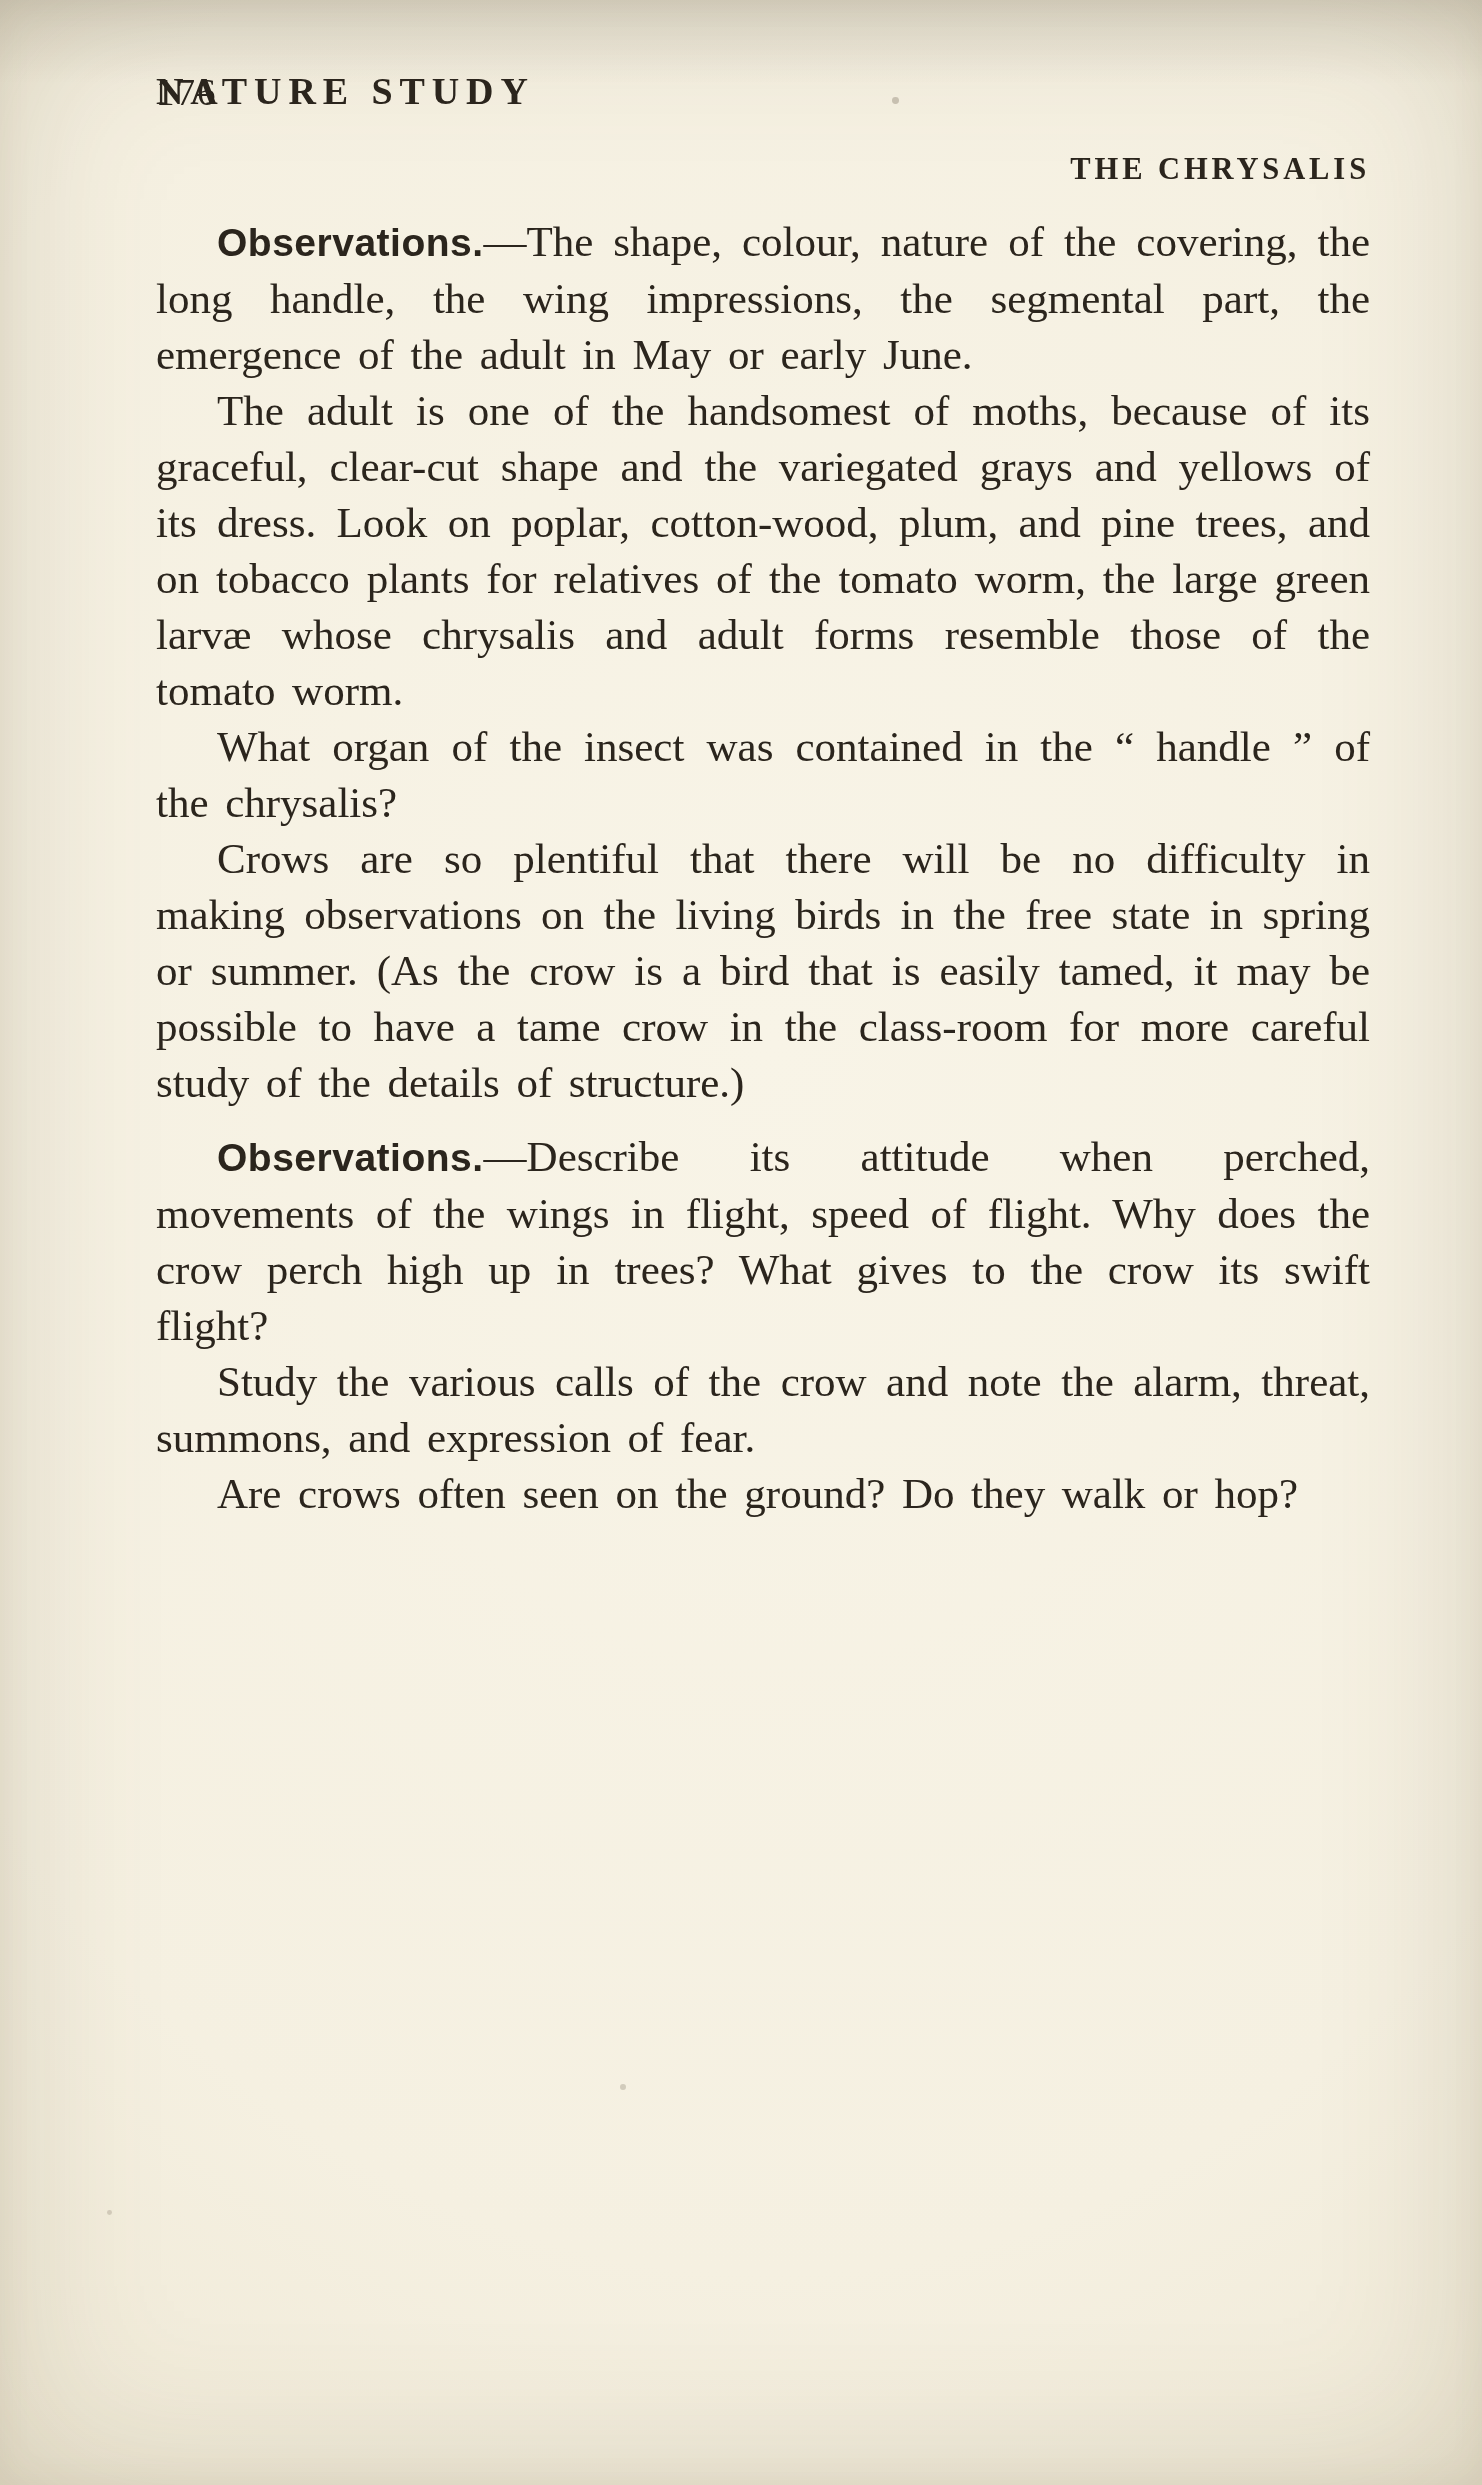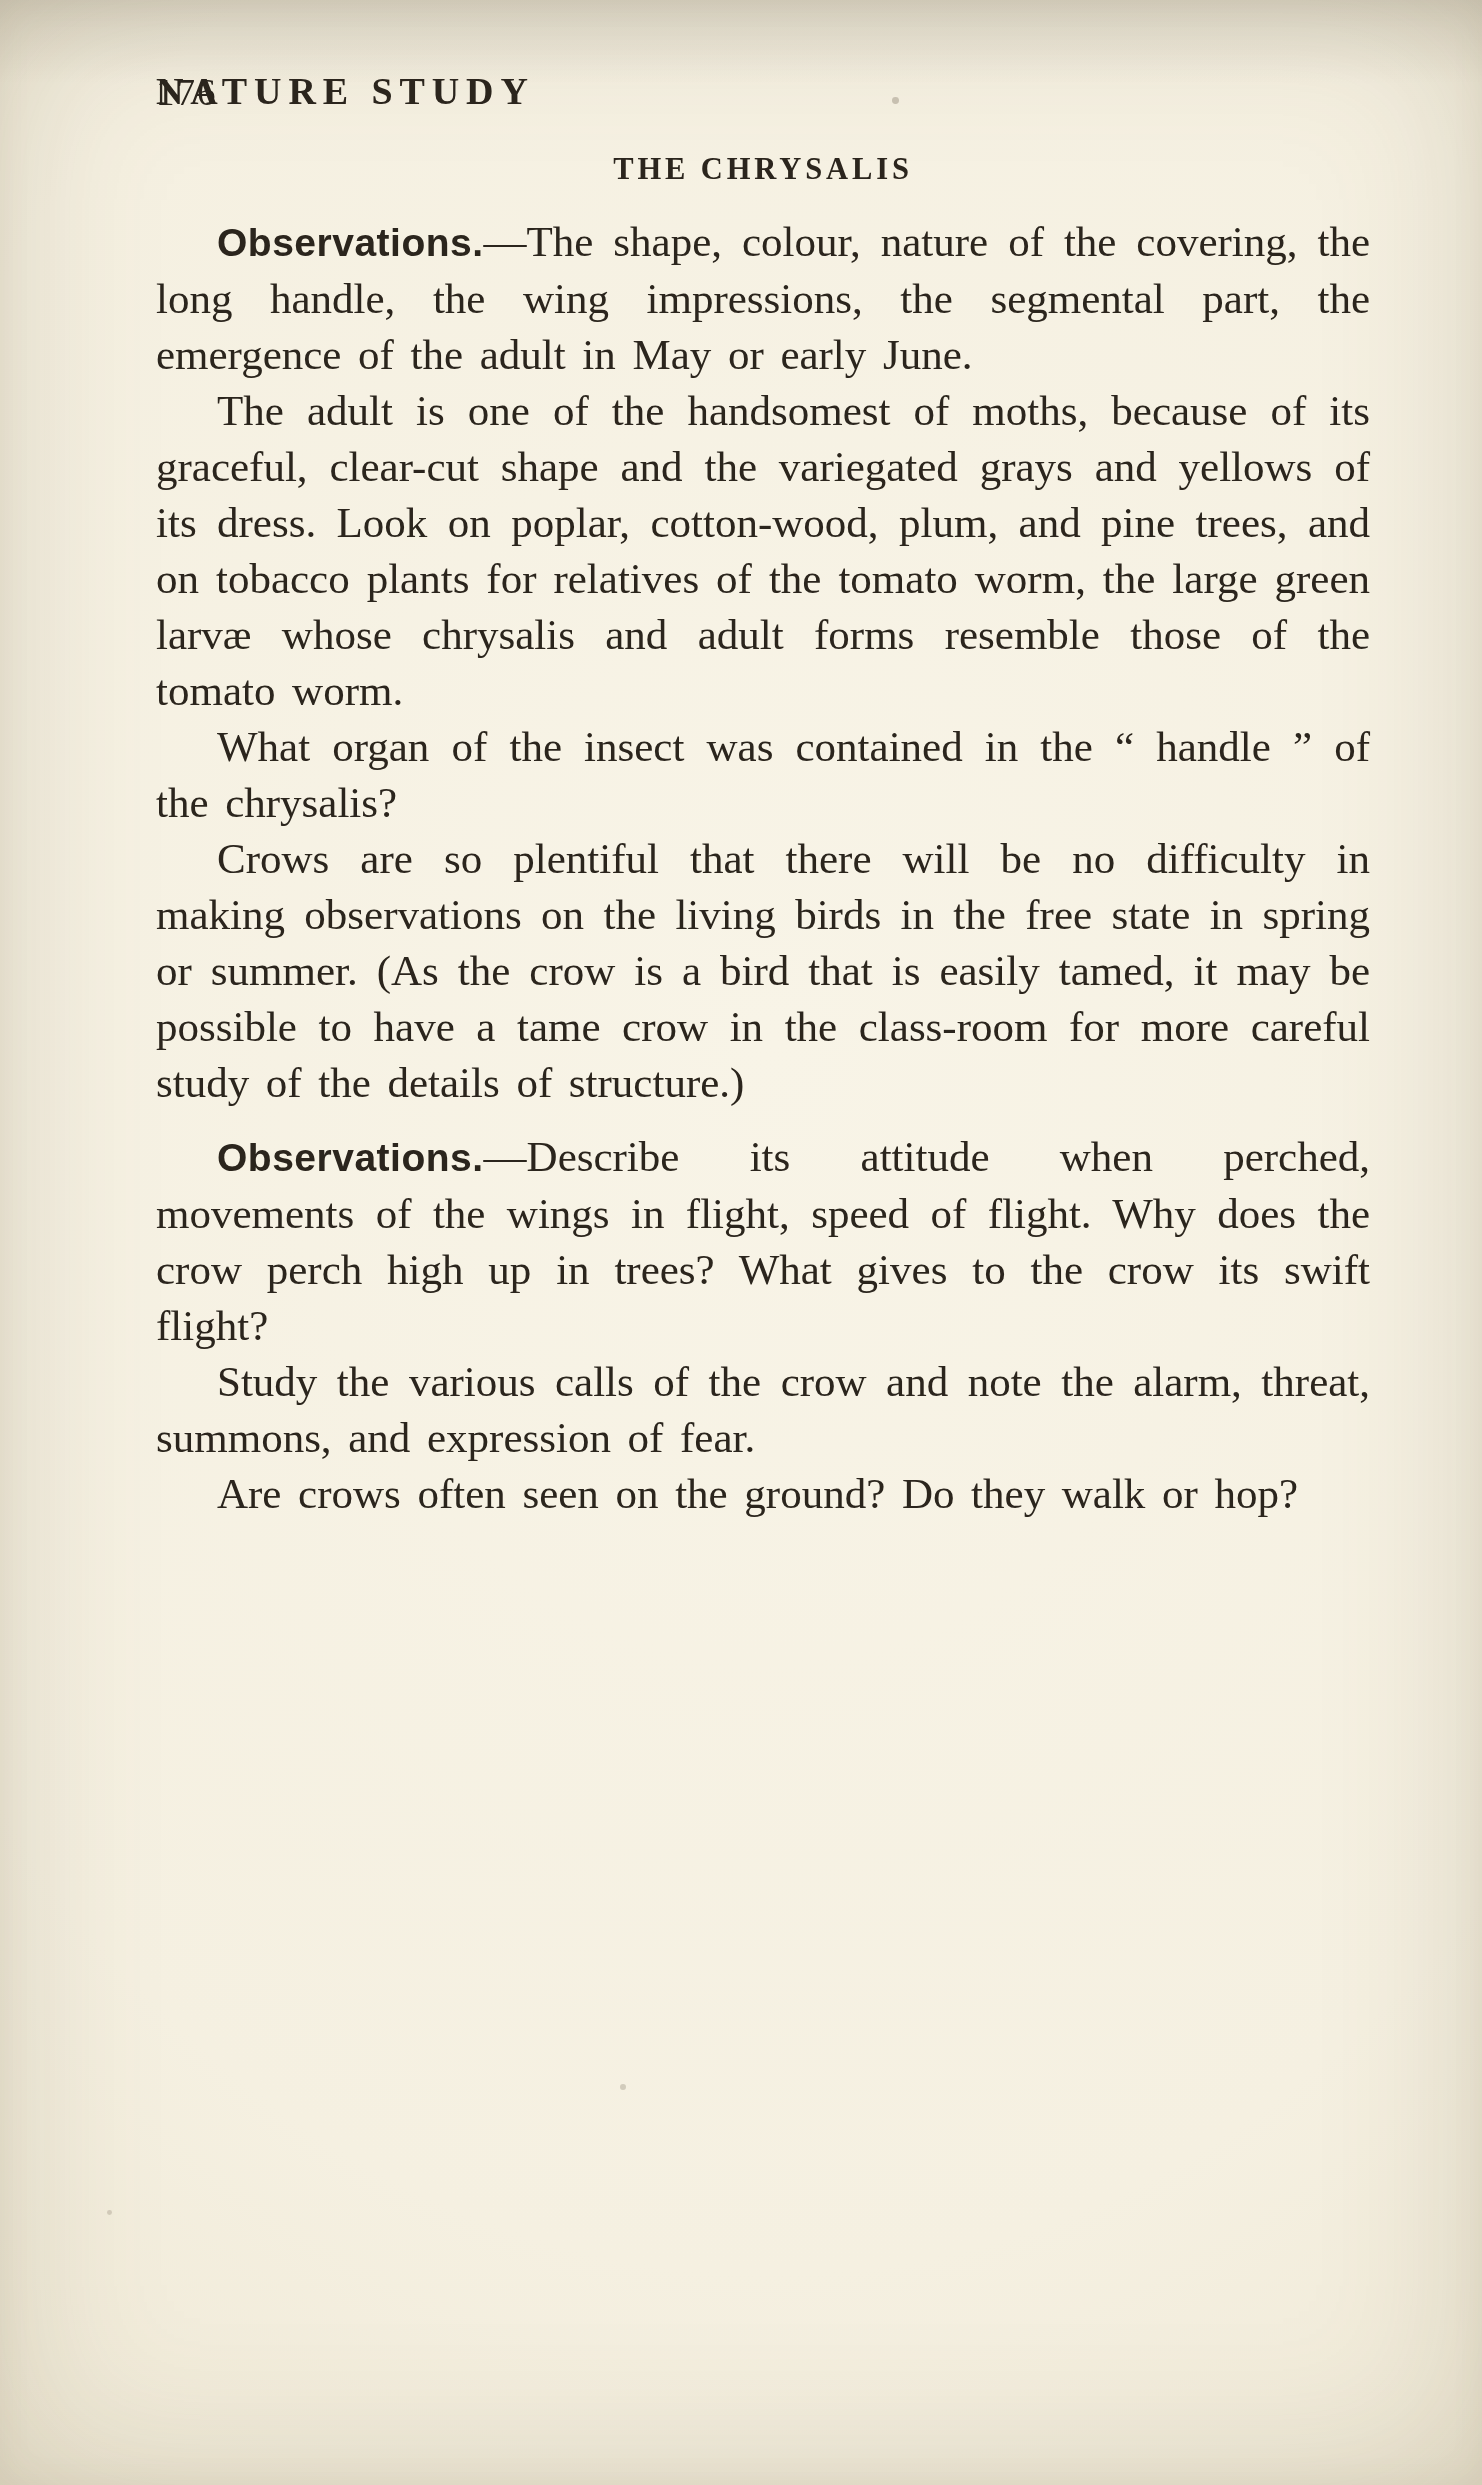--- a/index.html
+++ b/index.html
@@ -62,21 +62,21 @@
     position: absolute;
     left: 0; right: 0;
     top: 69px;
     text-align: left;
     font-size: 38px;
     font-weight: 700;
     letter-spacing: 6.9px;
   }
 
   
-  .subhead { text-align: center; }
+  .subhead { text-align: right; }
   .subhead-small {
     margin: 31.5px 0 27.6px;
     font-size: 30.5px;
     font-weight: 700;
     letter-spacing: 3.9px;
   }
   .subhead-large {
     margin: 59px 0 47px;
     font-size: 36px;
     font-weight: 400;

